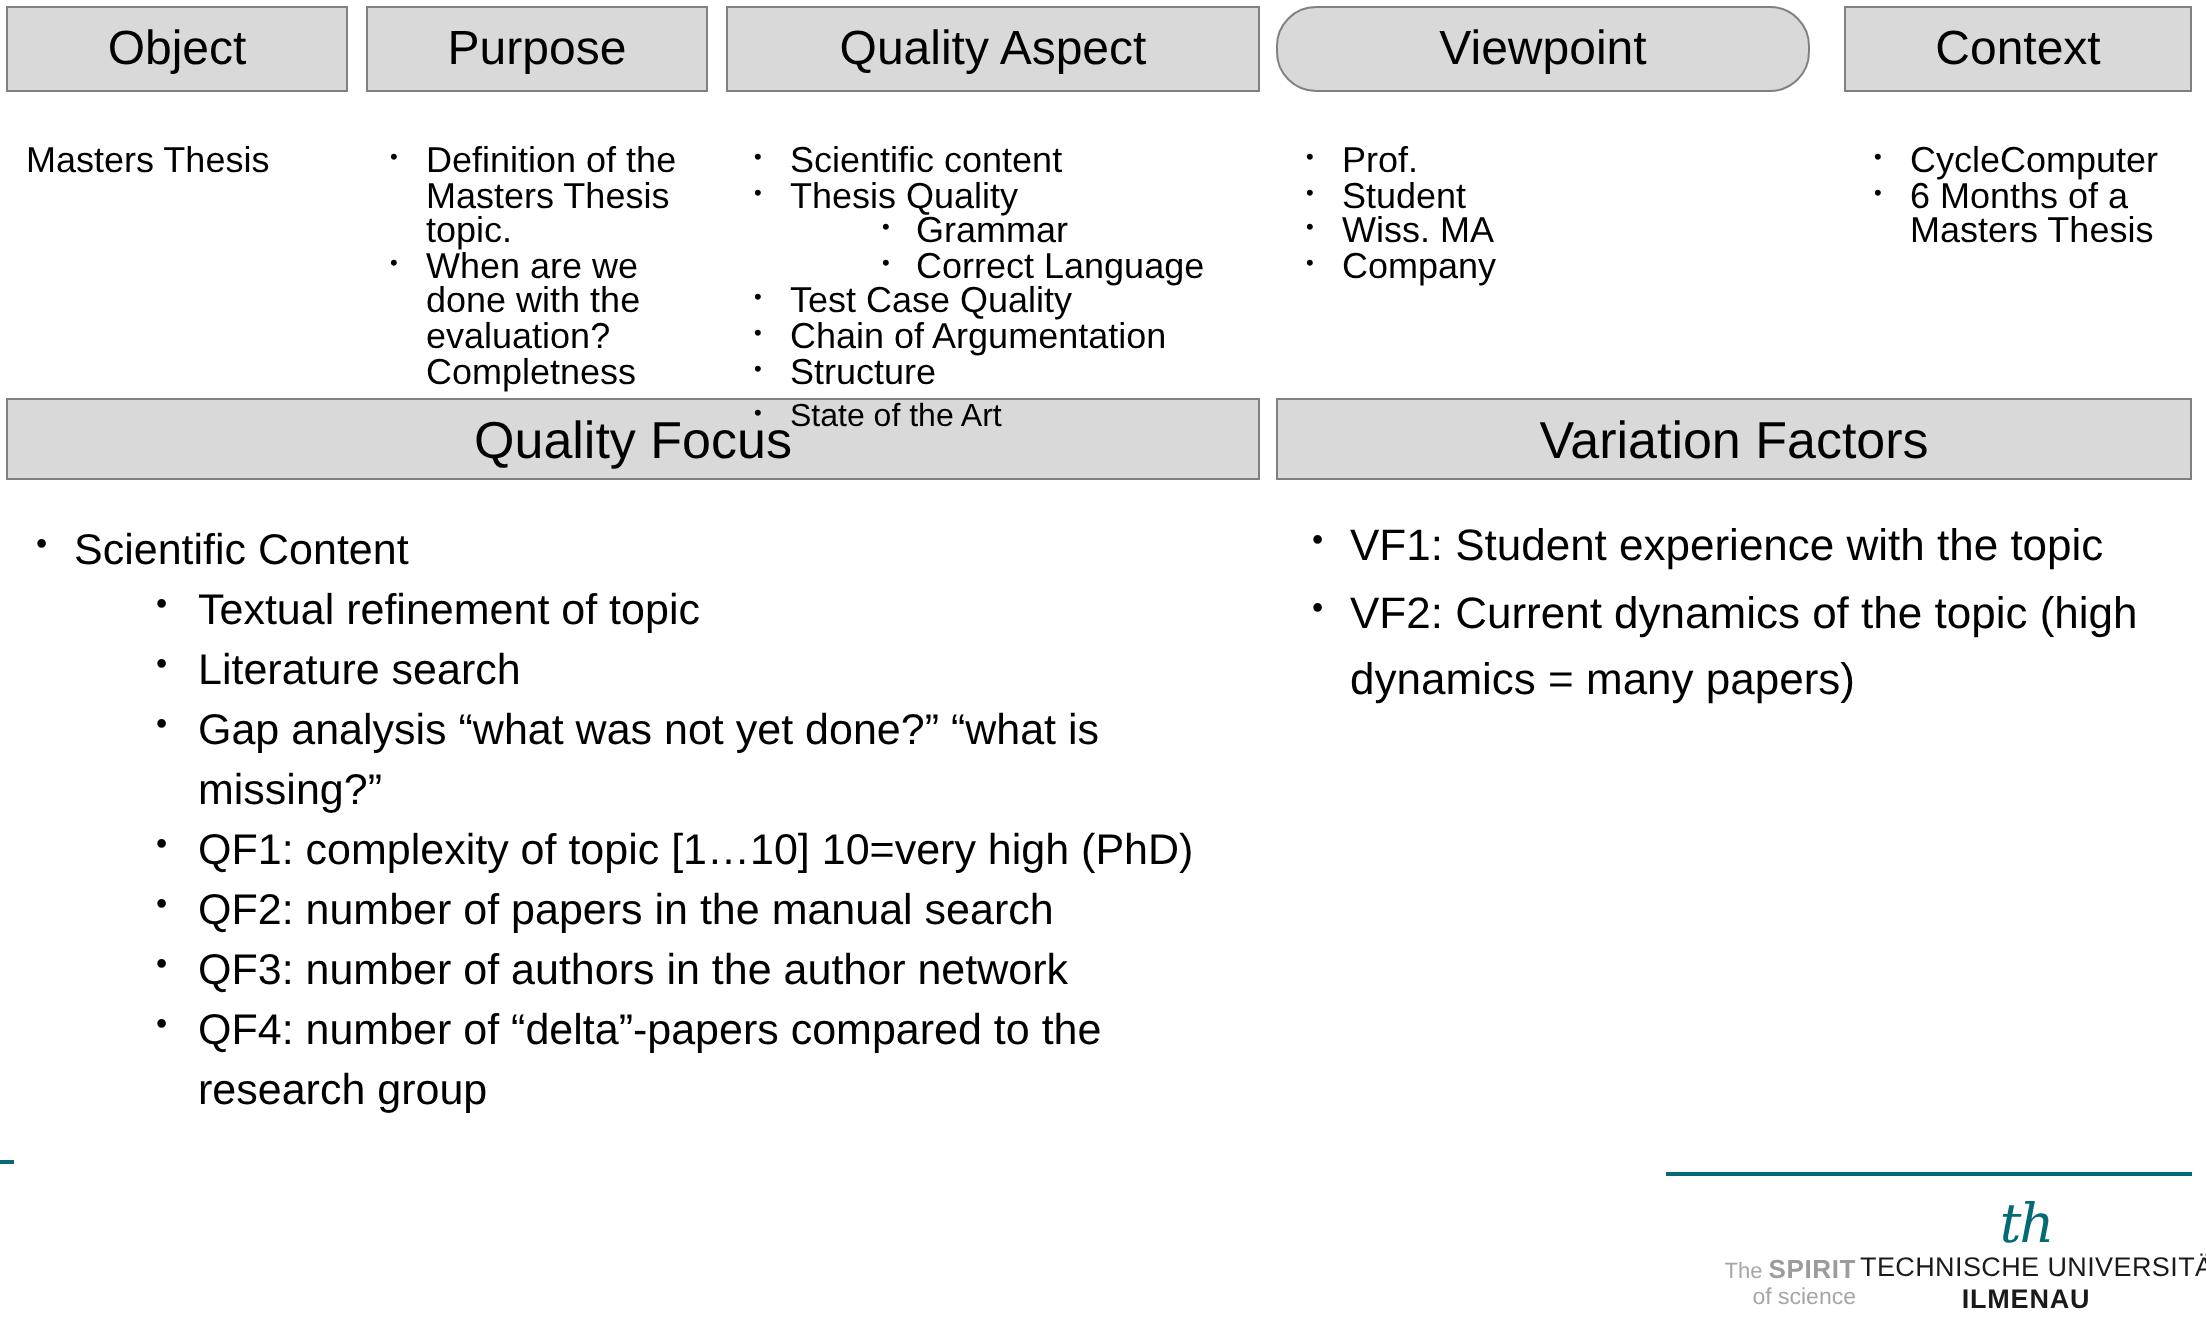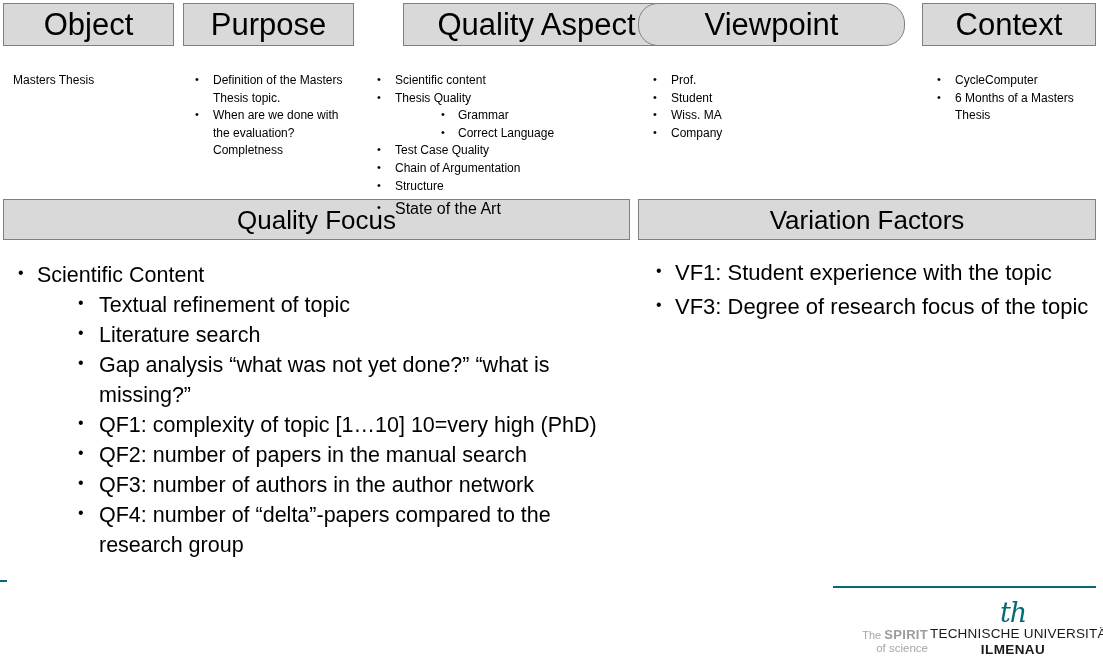--- a/index.html
+++ b/index.html
@@ -23,41 +23,41 @@
     background: #d9d9d9;
     border: 1px solid #808080;
     box-sizing: border-box;
     display: flex;
     align-items: center;
     justify-content: center;
     text-align: center;
     color: #000;
   }
   .hdr-box .hdr-label {
-    font-size: 31px;
+    font-size: 24px;
     line-height: 1;
     letter-spacing: 0px;
     white-space: nowrap;
   }
 
   .hdr-object   { left: 3px;   top: 3px;  width: 171px; height: 43px; }
   .hdr-purpose  { left: 183px; top: 3px;  width: 171px; height: 43px; }
-  .hdr-quality  { left: 363px; top: 3px;  width: 267px; height: 43px; margin-left: 40px; }
+  .hdr-quality  { left: 363px; top: 3px;  width: 267px; height: 43px; }
   .hdr-view     { left: 638px; top: 3px;  width: 267px; height: 43px; border-radius: 20px; }
   .hdr-context  { left: 922px; top: 3px;  width: 174px; height: 43px; }
 
   .hdr-qfocus   { left: 3px;   top: 199px; width: 627px; height: 41px; }
   .hdr-vfactors { left: 638px; top: 199px; width: 458px; height: 41px; text-align: center; }
   .hdr-qfocus .hdr-label,
   .hdr-vfactors .hdr-label { font-size: 26px; }
 
   
   .col {
     position: absolute;
-    font-size: 12px;
+    font-size: 18px;
     line-height: 17.6px;
     color: #000;
   }
   .col-object   { left: 13px;  top: 72px;  width: 150px; }
   .col-purpose  { left: 190px; top: 72px;  width: 165px; }
   .col-quality  { left: 372px; top: 72px;  width: 260px; }
   .col-view     { left: 648px; top: 72px;  width: 250px; }
   .col-context  { left: 932px; top: 72px;  width: 165px; }
 
   .sm-list { list-style: none; margin: 0; padding: 0; }
@@ -292,21 +292,21 @@
       <li>QF1: complexity of topic [1…10] 10=very high (PhD)</li>
       <li>QF2: number of papers in the manual search</li>
       <li>QF3: number of authors in the author network</li>
       <li>QF4: number of “delta”-papers compared to the research group</li>
     </ul>
   </li>
 </ul>
 
 <ul class="big-list list-vf">
   <li>VF1: Student experience with the topic</li>
-  <li>VF3: Degree of research focus of the topic</li>
+  <li>VF2: Current dynamics of the topic (high dynamics = many papers)</li>
 </ul>
 
 <div class="tick-left"></div>
 <div class="footer-rule"></div>
 
 <div class="spirit">
   <div class="line1"><span>The </span><span class="strong">SPIRIT</span></div>
   <div class="line2">of science</div>
 </div>
 

